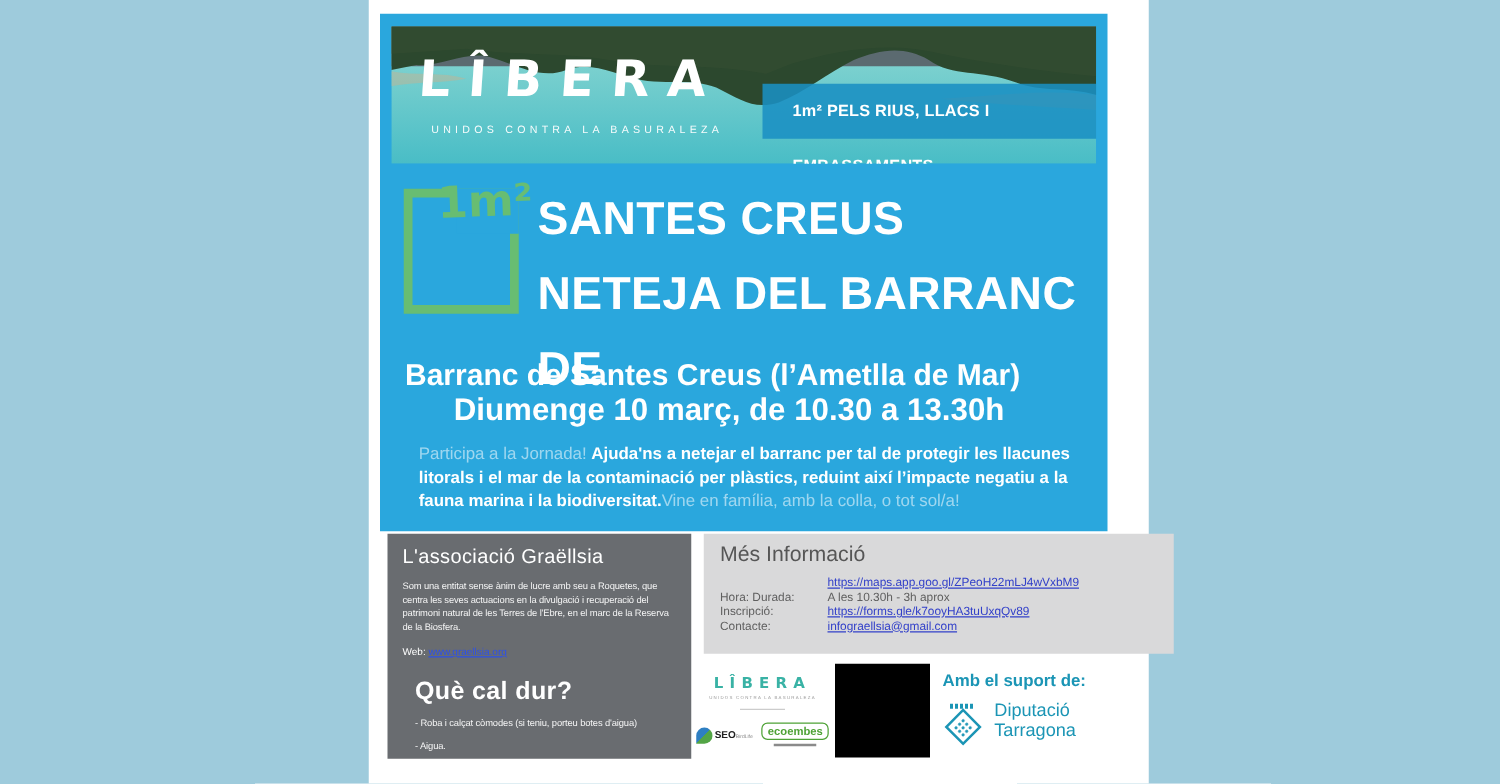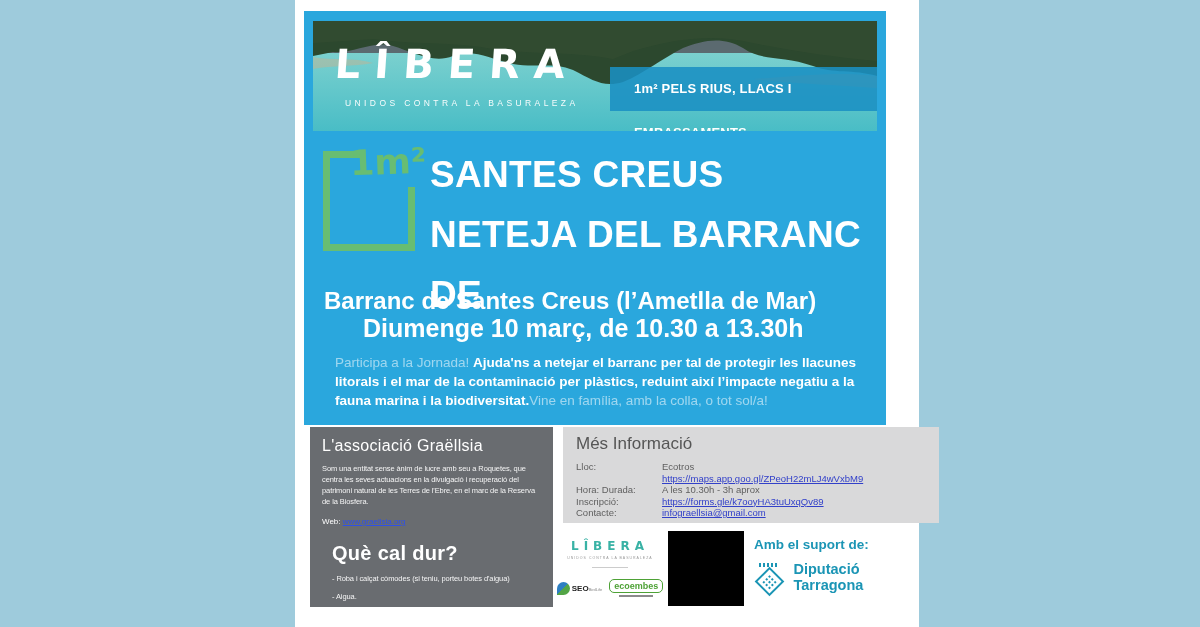--- a/index.html
+++ b/index.html
@@ -80,21 +80,21 @@
   .support-title { font-size:13.5px; font-weight:bold; color:#1b95b5; }
   .dip-row { display:flex; align-items:center; gap:9px; margin-top:9px; }
   .dip-logo { width:34px; text-align:center; }
   .dip-dots-top { width:20px; height:4px; margin:0 auto 4px;
                   background:repeating-linear-gradient(90deg,#1b95b5 0 2px, transparent 2px 4px); }
   .dip-diamond { width:21px; height:21px; border:2px solid #1b95b5; transform:rotate(45deg);
                  margin:2px auto 0; display:flex; align-items:center; justify-content:center; }
   .dip-grid { width:12px; height:12px;
               background-image:radial-gradient(#1b95b5 1px, transparent 1.3px);
               background-size:4px 4px; }
-  .dip-name { font-size:14.5px; font-weight:bold; color:#1b95b5; }
+  .dip-name { font-size:14.5px; font-weight:normal; color:#1b95b5; }
 </style>
 </head>
 <body>
 
 <div class="page">
   <div class="card">
 
     <div class="blue-panel">
 
       <div class="photo">
@@ -142,24 +142,20 @@
         <h3>Què cal dur?</h3>
         <div class="bitem">- Roba i calçat còmodes (si teniu, porteu botes d'aigua)</div>
         <div class="bitem">- Aigua.</div>
         <div class="bitem">- Si teniu salabre el podeu dur.</div>
       </div>
     </div>
 
     <div class="info">
       <h3>Més Informació</h3>
       <div class="info-row">
-        <div class="info-label">Lloc:</div>
-        <div>Ecotros</div>
-      </div>
-      <div class="info-row">
         <div class="info-label"></div>
         <a class="ilink">https://maps.app.goo.gl/ZPeoH22mLJ4wVxbM9</a>
       </div>
       <div class="info-row">
         <div class="info-label">Hora:  Durada:</div>
         <div>A les 10.30h - 3h aprox</div>
       </div>
       <div class="info-row">
         <div class="info-label">Inscripció:</div>
         <a class="ilink">https://forms.gle/k7ooyHA3tuUxqQv89</a>

